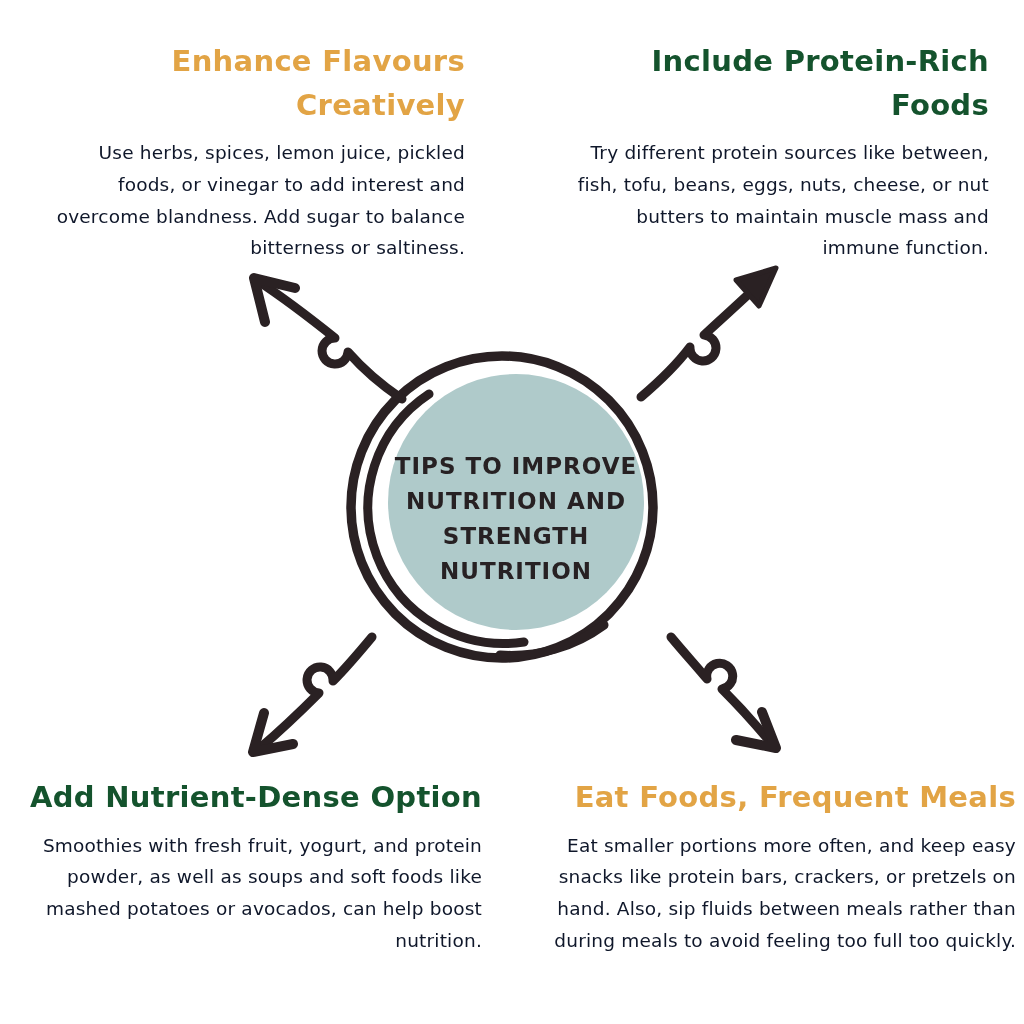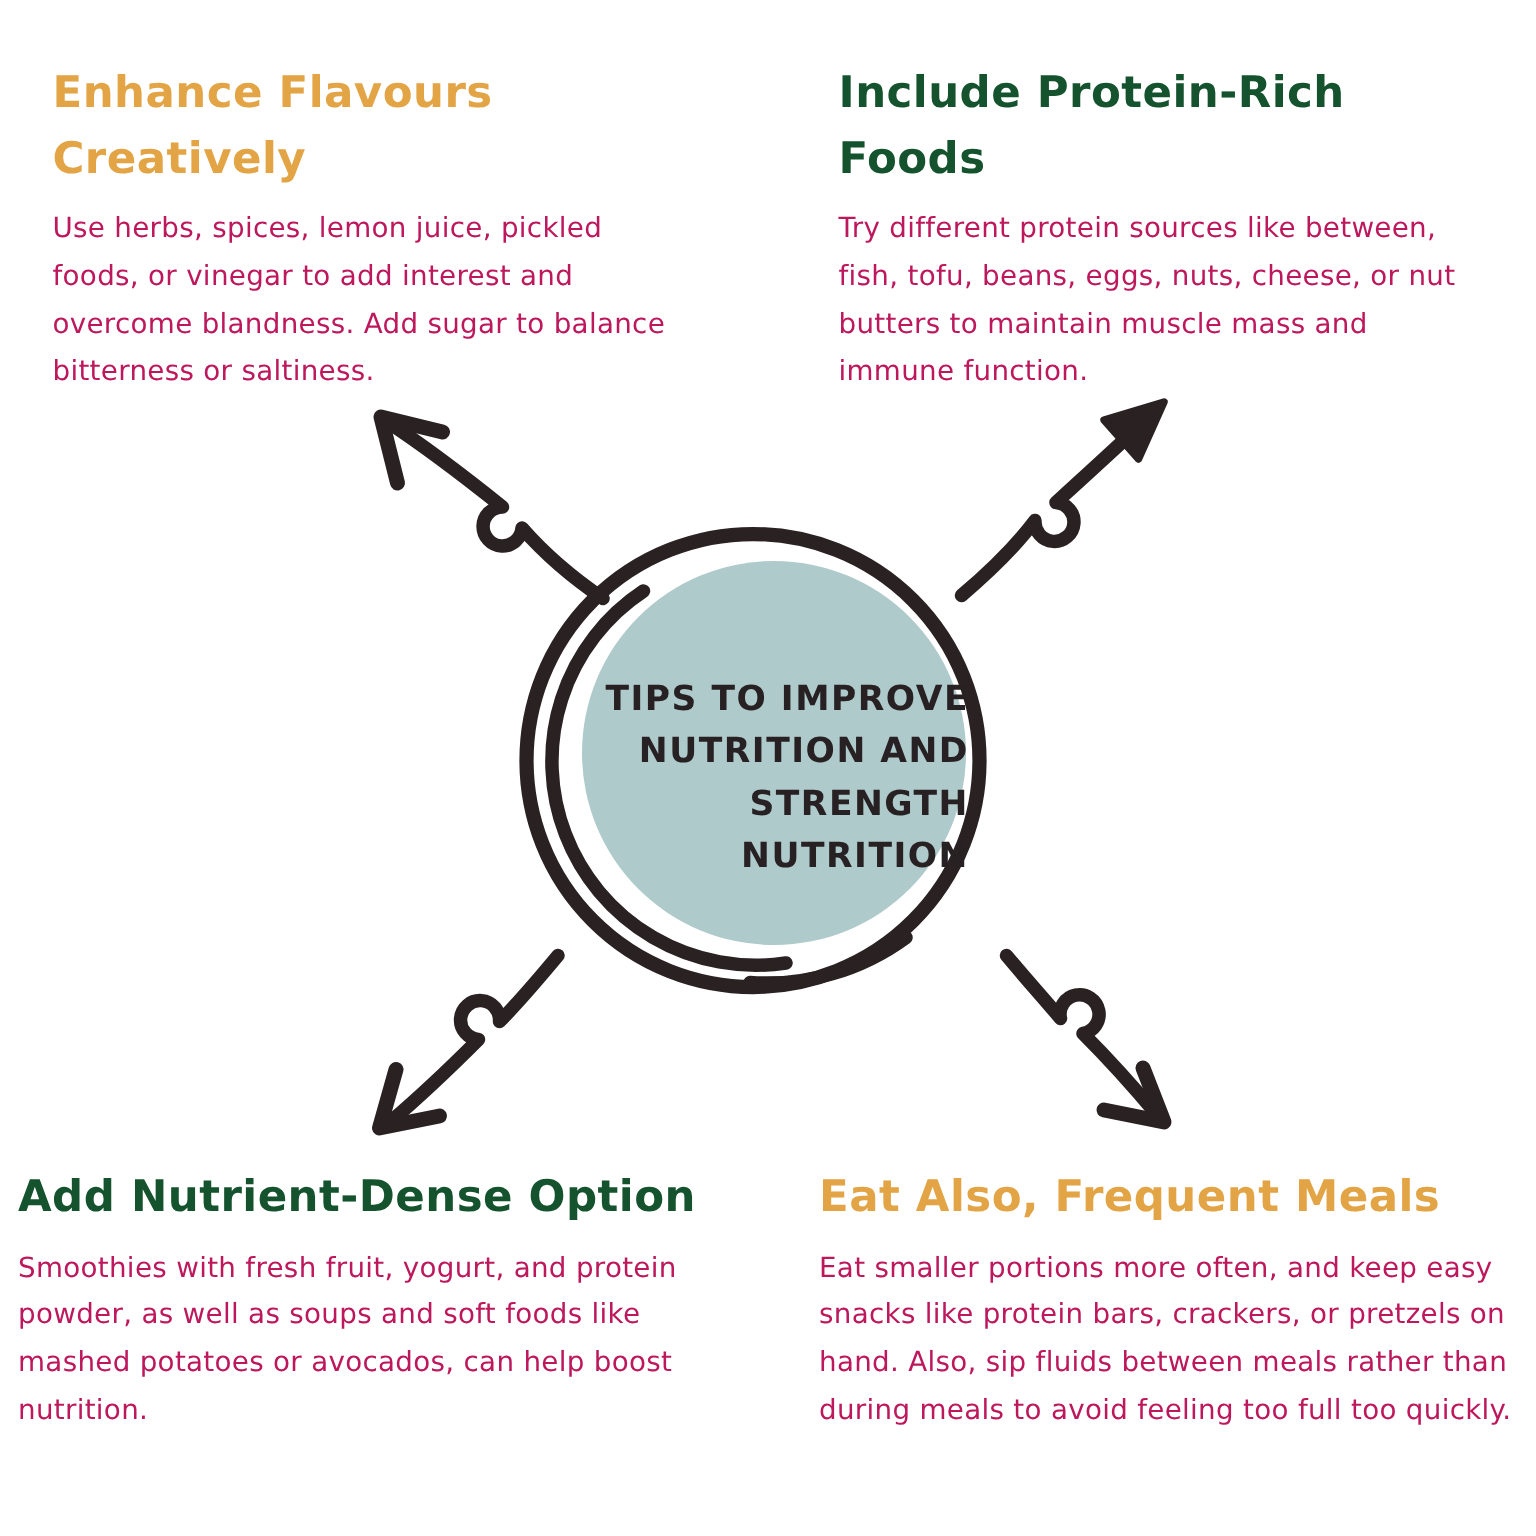--- a/index.html
+++ b/index.html
@@ -11,48 +11,48 @@
     overflow: hidden;
     font-family: "DejaVu Sans", sans-serif;
   }
   .doodle-layer {
     position: absolute;
     left: 0; top: 0;
     width: 1024px; height: 1024px;
   }
   .section {
     position: absolute;
-    text-align: left;
+    text-align: right;
   }
   .section h2 {
     margin: 0;
     font-size: 29px;
     font-weight: 700;
     line-height: 1.5;
     letter-spacing: 0.3px;
   }
   .section p {
     margin: 10px 0 0 0;
     font-size: 18.5px;
     line-height: 1.72;
-    color: #be185d;
+    color: #0f172a;
     letter-spacing: 0.2px;
   }
   .accent-orange h2 { color: #E2A445; }
   .accent-teal h2 { color: #14532d; }
   .sec-top-left { left: 35px; top: 40px; width: 430px; }
   .sec-top-right { left: 559px; top: 40px; width: 430px; }
   .sec-bottom-left { left: 12px; top: 776px; width: 470px; }
   .sec-bottom-right { left: 546px; top: 776px; width: 470px; }
   .sec-bottom-left h2, .sec-bottom-right h2 { white-space: nowrap; }
   .center-label {
     position: absolute;
     left: 386px; top: 449px;
     width: 260px;
-    text-align: right;
+    text-align: center;
     color: #272123;
     font-size: 23px;
     font-weight: 600;
     letter-spacing: 1px;
   }
   .center-label .line {
     display: block;
     line-height: 35px;
   }
 </style>
@@ -108,17 +108,17 @@
     <h2>Include Protein-Rich Foods</h2>
     <p>Try different protein sources like between, fish, tofu, beans, eggs, nuts, cheese, or nut butters to maintain muscle mass and immune function.</p>
   </div>
 
   <div class="section sec-bottom-left accent-teal">
     <h2>Add Nutrient-Dense Option</h2>
     <p>Smoothies with fresh fruit, yogurt, and protein powder, as well as soups and soft foods like mashed potatoes or avocados, can help boost nutrition.</p>
   </div>
 
   <div class="section sec-bottom-right accent-orange">
-    <h2>Eat Also, Frequent Meals</h2>
+    <h2>Eat Foods, Frequent Meals</h2>
     <p>Eat smaller portions more often, and keep easy snacks like protein bars, crackers, or pretzels on hand. Also, sip fluids between meals rather than during meals to avoid feeling too full too quickly.</p>
   </div>
 
 </div>
 
 </body></html>

